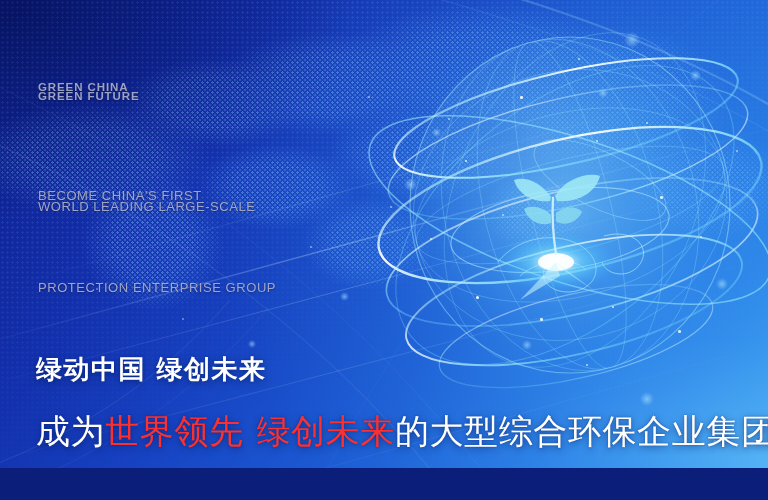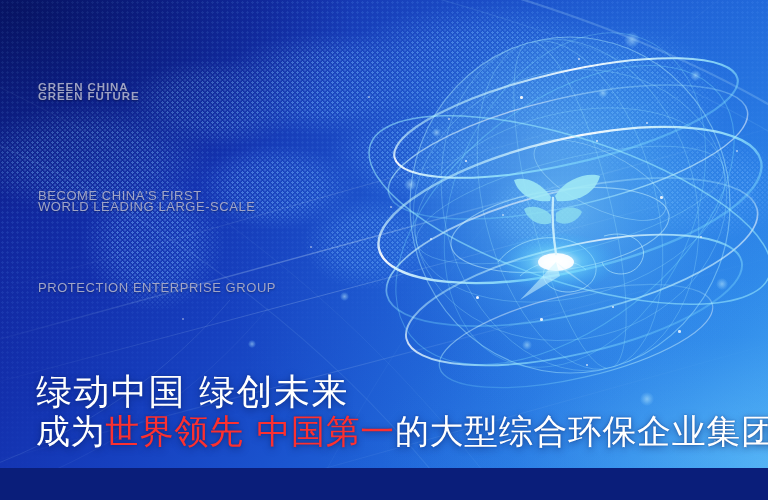--- a/index.html
+++ b/index.html
@@ -112,24 +112,24 @@
   #mission-4{top:280px;}
 
   .headline{
     position:absolute;left:36px;
     color:#ffffff;
     white-space:nowrap;
     font-family:"DejaVu Sans","Liberation Sans",sans-serif;
     text-shadow:0 2px 7px rgba(6,28,96,.62), 0 0 2px rgba(10,40,120,.5);
   }
   #headline-main{
-    top:368px;
-    font-size:36px;
+    top:352px;
+    font-size:26px;
     letter-spacing:1.5px;
-    font-weight:400;
+    font-weight:700;
   }
   #headline-sub{
     top:409px;
     font-size:34px;
     letter-spacing:.6px;
     font-weight:400;
   }
   .accent{color:#fc3030;}
   .gap{display:inline-block;width:.38em;}
 
@@ -314,16 +314,16 @@
   <div class="mission-line" id="mission-1">BECOME CHINA'S FIRST</div>
 
   <div class="mission-line" id="mission-2">WORLD LEADING LARGE-SCALE</div>
 
 
   <div class="mission-line" id="mission-4">PROTECTION ENTERPRISE GROUP</div>
 
   <div class="headline" id="headline-main">绿动中国 绿创未来</div>
 
   <div class="headline" id="headline-sub">
-    <span>成为</span><span class="accent">世界领先</span><span class="gap"></span><span class="accent">中国第一</span><span>的大型综合环保企业集团</span>
+    <span>成为</span><span class="accent">世界领先</span><span class="gap"></span><span class="accent">绿创未来</span><span>的大型综合环保企业集团</span>
   </div>
 
 </div>
 
 </body></html>

